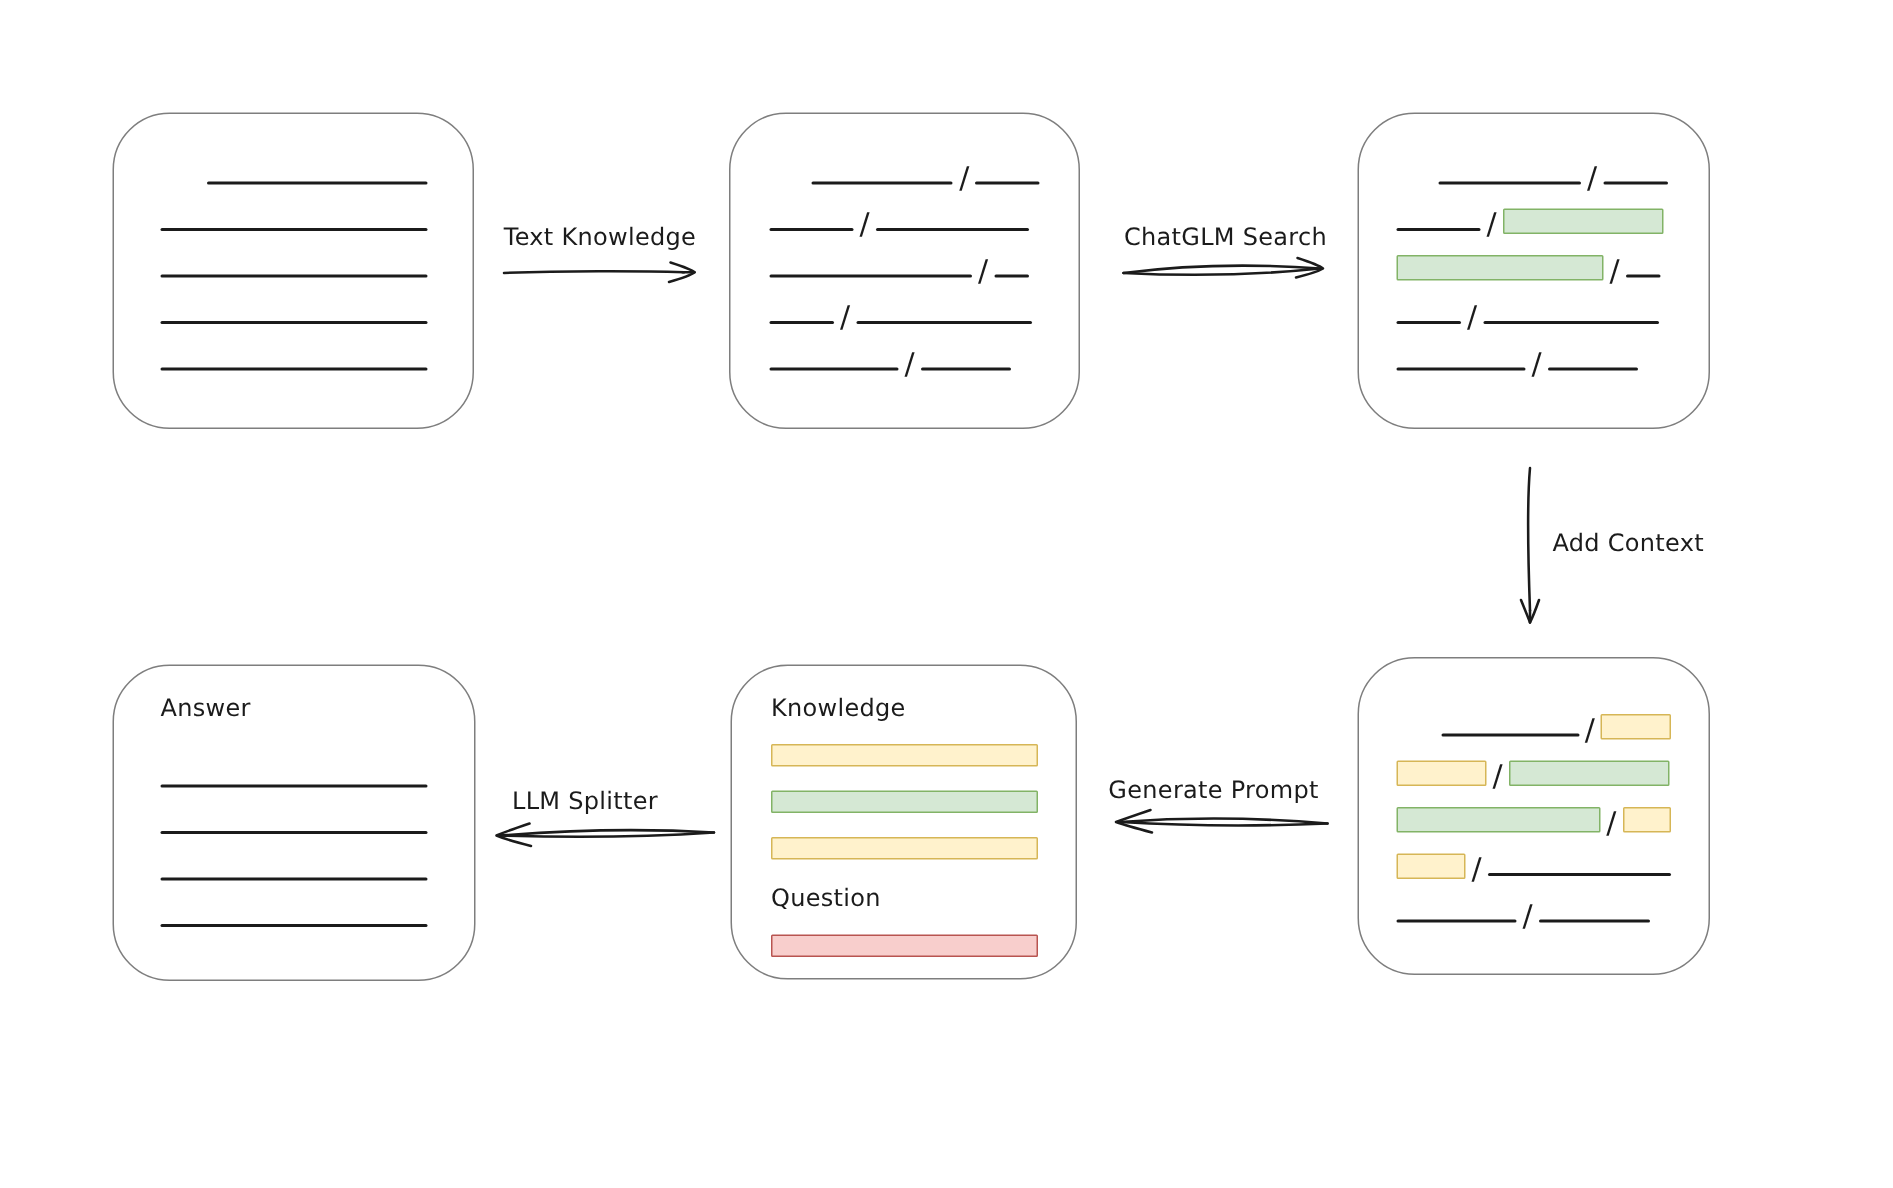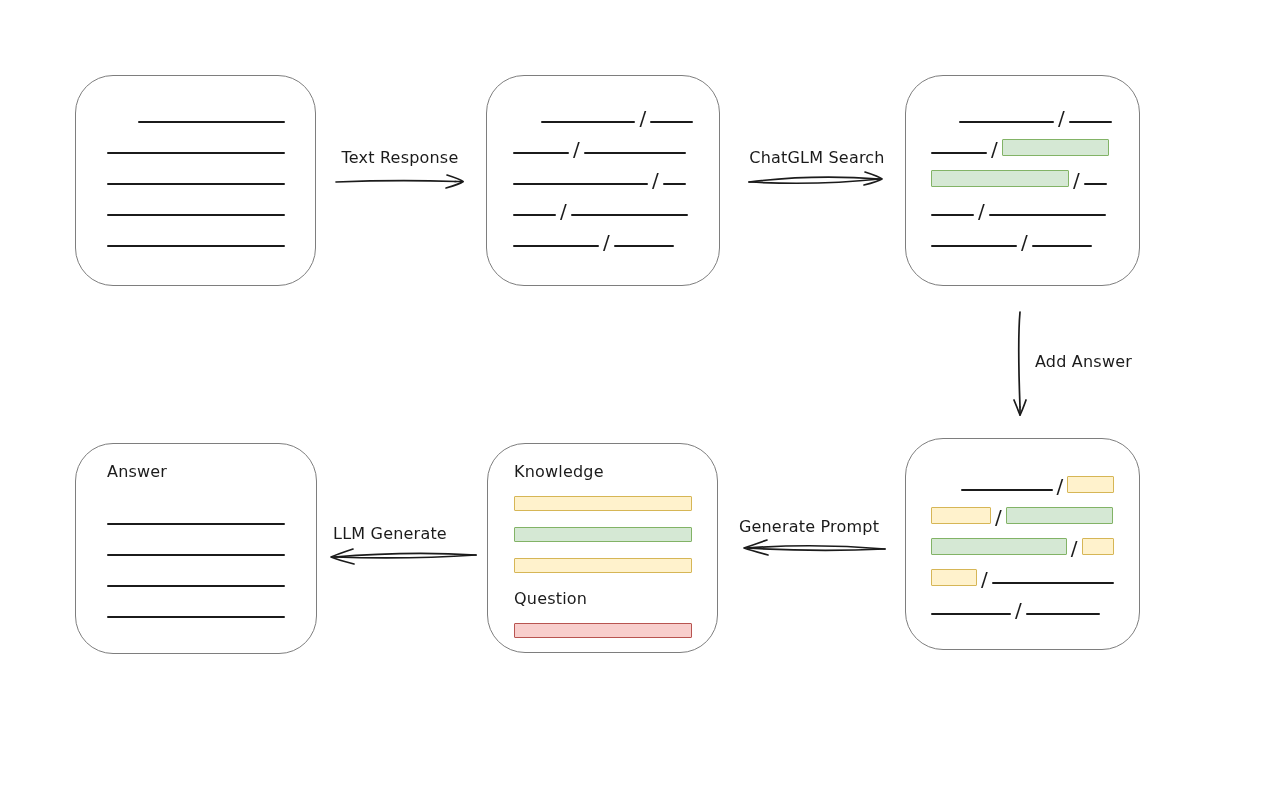--- a/index.html
+++ b/index.html
@@ -152,49 +152,49 @@
         <span class="hline" style="width: 180px;"></span>
       </div>
       <div class="seg-row">
         <span class="hline" style="width: 180px;"></span>
       </div>
       <div class="seg-row">
         <span class="hline" style="width: 180px;"></span>
       </div>
     </div>
 
-  <div class="arrow-label" style="left:334px;top:148px;width:132px;">Text Response</div>
+  <div class="arrow-label" style="left:334px;top:148px;width:132px;">Text Knowledge</div>
   <svg class="arrow" style="left:334px;top:170px;" width="134" height="24" viewBox="0 0 134 24">
     <path d="M2,12 C40,10.5 92,10.5 122,11.5"></path>
     <path d="M113,5 Q127,9.5 129,11.5 Q126,14 112,18"></path>
     <path d="M121,11.5 L129,11.5"></path>
   </svg>
 
   <div class="arrow-label" style="left:746px;top:148px;width:142px;">ChatGLM Search</div>
   <svg class="arrow" style="left:746px;top:167px;" width="144" height="26" viewBox="0 0 144 26">
     <path d="M3,15 Q66,7 134,12"></path>
     <path d="M3,15 Q72,18.5 134,12"></path>
     <path d="M119,5 Q133,9.5 136,12 Q132,14.5 118,18"></path>
   </svg>
 
-  <div class="arrow-label" style="left:1035px;top:352px;text-align:left;">Add Answer</div>
+  <div class="arrow-label" style="left:1035px;top:352px;text-align:left;">Add Context</div>
   <svg class="arrow" style="left:1006px;top:310px;" width="28" height="112" viewBox="0 0 28 112">
     <path d="M14,2 C11.5,30 13,70 14,97"></path>
     <path d="M8,90 Q12.5,101 14,105 Q16.5,100 20,90"></path>
     <path d="M14,97 L14,105"></path>
   </svg>
 
   <div class="arrow-label" style="left:733px;top:517px;width:152px;">Generate Prompt</div>
   <svg class="arrow" style="left:735px;top:537px;" width="152" height="24" viewBox="0 0 152 24">
     <path d="M150,12 Q80,6 12,11"></path>
     <path d="M150,12 Q80,15 12,11"></path>
     <path d="M32,3 Q16,8.5 9,11 Q16,13.5 33,18"></path>
   </svg>
 
-  <div class="arrow-label" style="left:322px;top:524px;width:136px;">LLM Generate</div>
+  <div class="arrow-label" style="left:322px;top:524px;width:136px;">LLM Splitter</div>
   <svg class="arrow" style="left:316px;top:545px;" width="162" height="24" viewBox="0 0 162 24">
     <path d="M160,10 Q92,6 18,12"></path>
     <path d="M160,10 Q92,14.5 18,12"></path>
     <path d="M37,4 Q22,9 15,12 Q22,15 38,19"></path>
   </svg>
 
 
 </div>
 
 </body></html>

